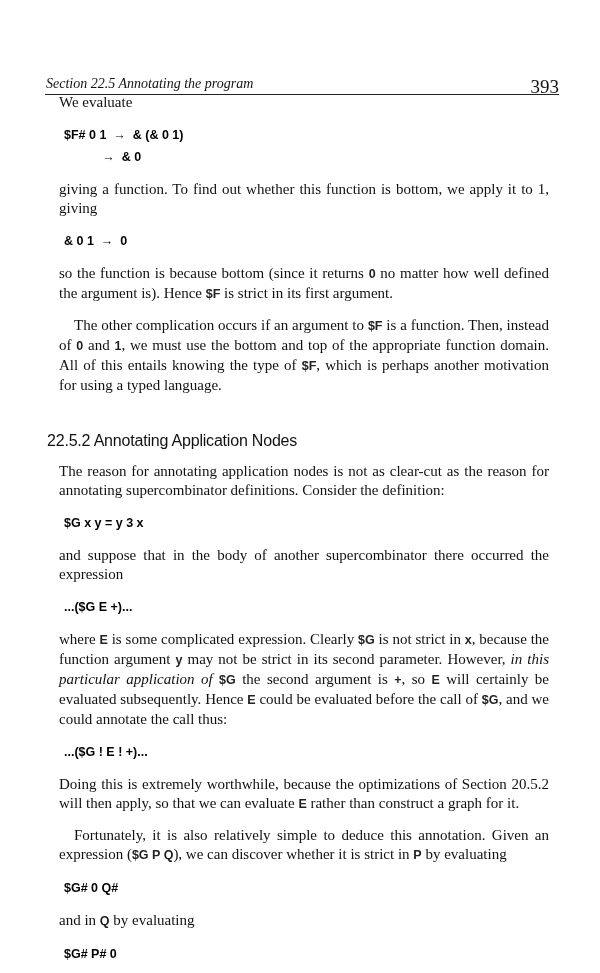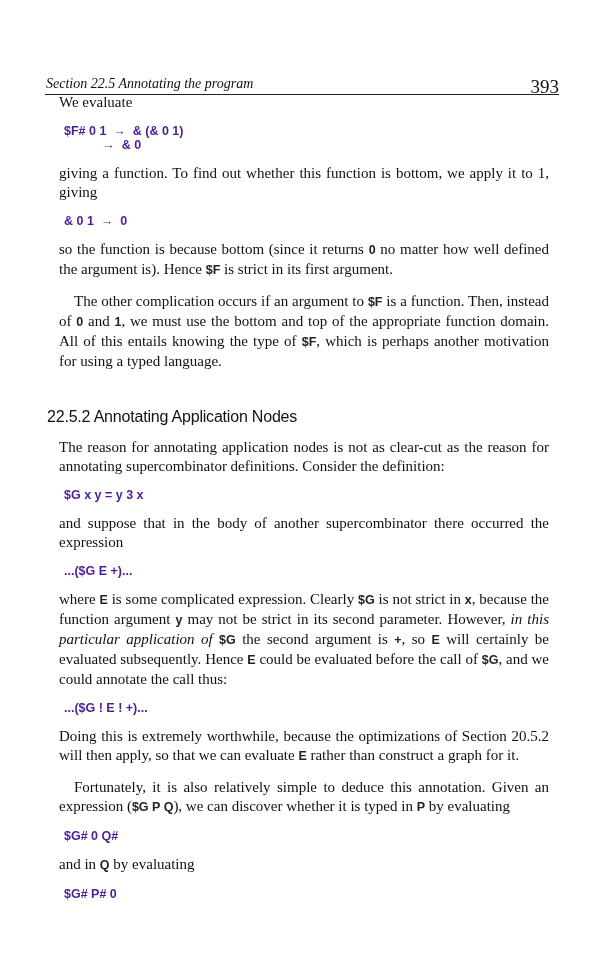--- a/index.html
+++ b/index.html
@@ -13,22 +13,22 @@
     }
     .running-head .title { position: absolute; left: 1px; top: 2px; }
     .running-head .pagenum { position: absolute; right: 0; top: 2px; font-style: normal; font-size: 19px; }
     .body {
       position: absolute; left: 47px; top: 81px; width: 514px;
       font-family: "Liberation Serif", serif; font-size: 15px; line-height: 19px;
     }
     p { margin: 12px; text-align: justify; }
     p.indent { text-indent: 15px; }
     .code {
-      font-family: "Liberation Sans", sans-serif; font-size: 12.5px; line-height: 14px;
-      padding-left: 17px; white-space: pre; margin: 4px 0 6px 0; font-weight: bold; color: #4c1d95;
+      font-family: "Liberation Sans", sans-serif; font-size: 12.5px; line-height: 22px;
+      padding-left: 17px; white-space: pre; margin: 4px 0 6px 0; font-weight: bold; color: #000000;
     }
     .sf { font-family: "Liberation Sans", sans-serif; font-size: 12.5px; font-weight: bold; color: #222; }
     .it { font-style: italic; }
     h3 {
       font-family: "Liberation Sans", sans-serif; font-weight: normal; font-size: 16px;
       margin: 36px 0 9px 0; letter-spacing: -0.2px;
     }
   </style>
 </head>
 <body>
@@ -55,20 +55,20 @@
     <p>The reason for annotating application nodes is not as clear-cut as the reason for annotating supercombinator definitions. Consider the definition:</p>
     <div class="code">$G x y = y 3 x</div>
 
     <p>and suppose that in the body of another supercombinator there occurred the expression</p>
     <div class="code">...($G E +)...</div>
 
     <p><span>where </span><span class="sf">E</span><span> is some complicated expression. Clearly </span><span class="sf">$G</span><span> is not strict in </span><span class="sf">x</span><span>, because the function argument </span><span class="sf">y</span><span> may not be strict in its second parameter. However, </span><span class="it">in this particular application of </span><span class="sf">$G</span><span> the second argument is </span><span class="sf">+</span><span>, so </span><span class="sf">E</span><span> will certainly be evaluated subsequently. Hence </span><span class="sf">E</span><span> could be evaluated before the call of </span><span class="sf">$G</span><span>, and we could annotate the call thus:</span></p>
     <div class="code">...($G ! E ! +)...</div>
 
     <p><span>Doing this is extremely worthwhile, because the optimizations of Section 20.5.2 will then apply, so that we can evaluate </span><span class="sf">E</span><span> rather than construct a graph for it.</span></p>
-    <p class="indent"><span>Fortunately, it is also relatively simple to deduce this annotation. Given an expression (</span><span class="sf">$G P Q</span><span>), we can discover whether it is typed in </span><span class="sf">P</span><span> by evaluating</span></p>
+    <p class="indent"><span>Fortunately, it is also relatively simple to deduce this annotation. Given an expression (</span><span class="sf">$G P Q</span><span>), we can discover whether it is strict in </span><span class="sf">P</span><span> by evaluating</span></p>
     <div class="code">$G# 0 Q#</div>
 
     <p><span>and in </span><span class="sf">Q</span><span> by evaluating</span></p>
     <div class="code">$G# P# 0</div>
 
   </div>
 </div>
 
 </body></html>

